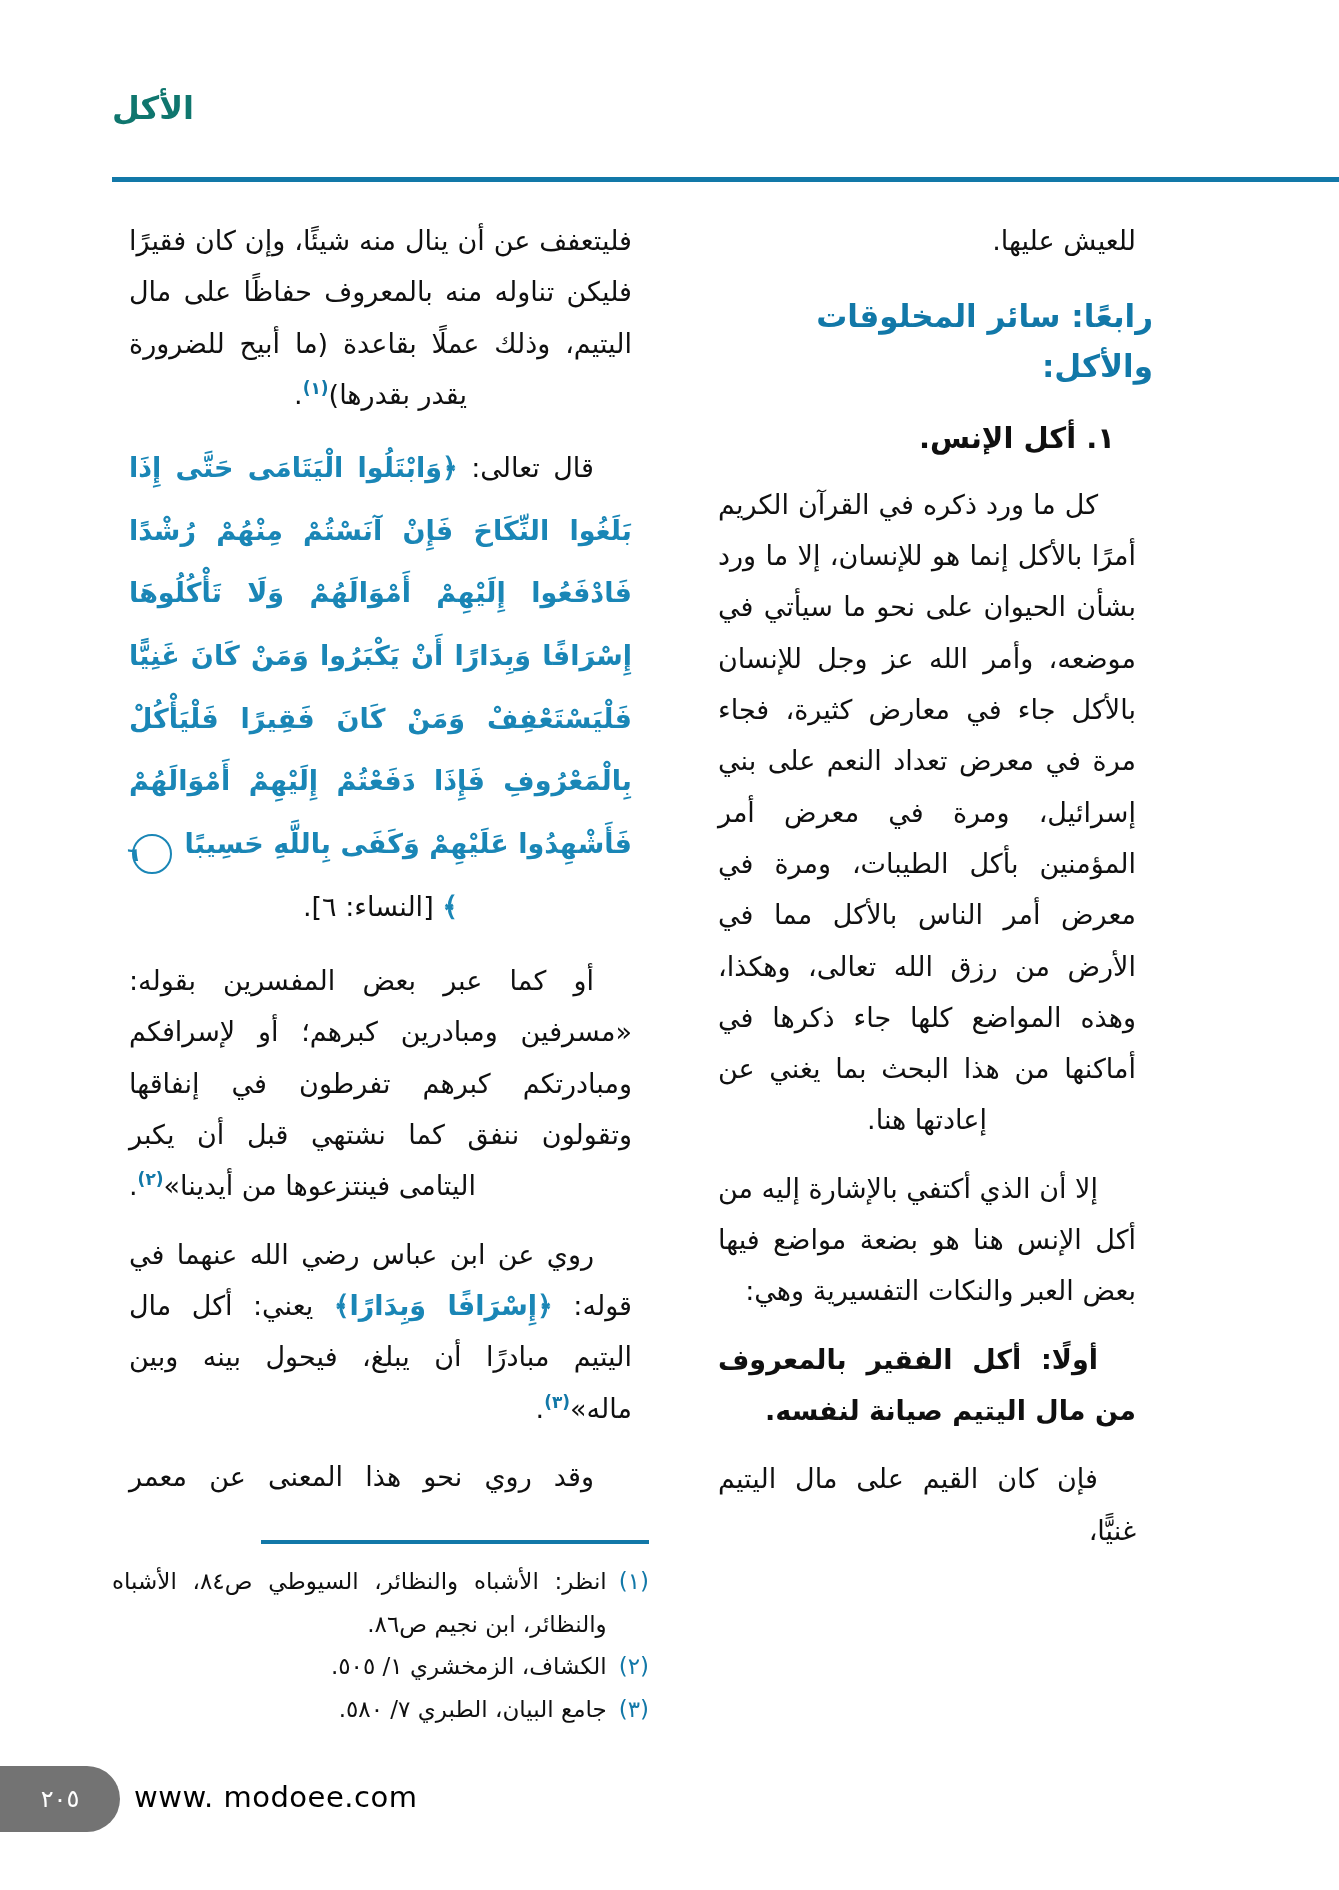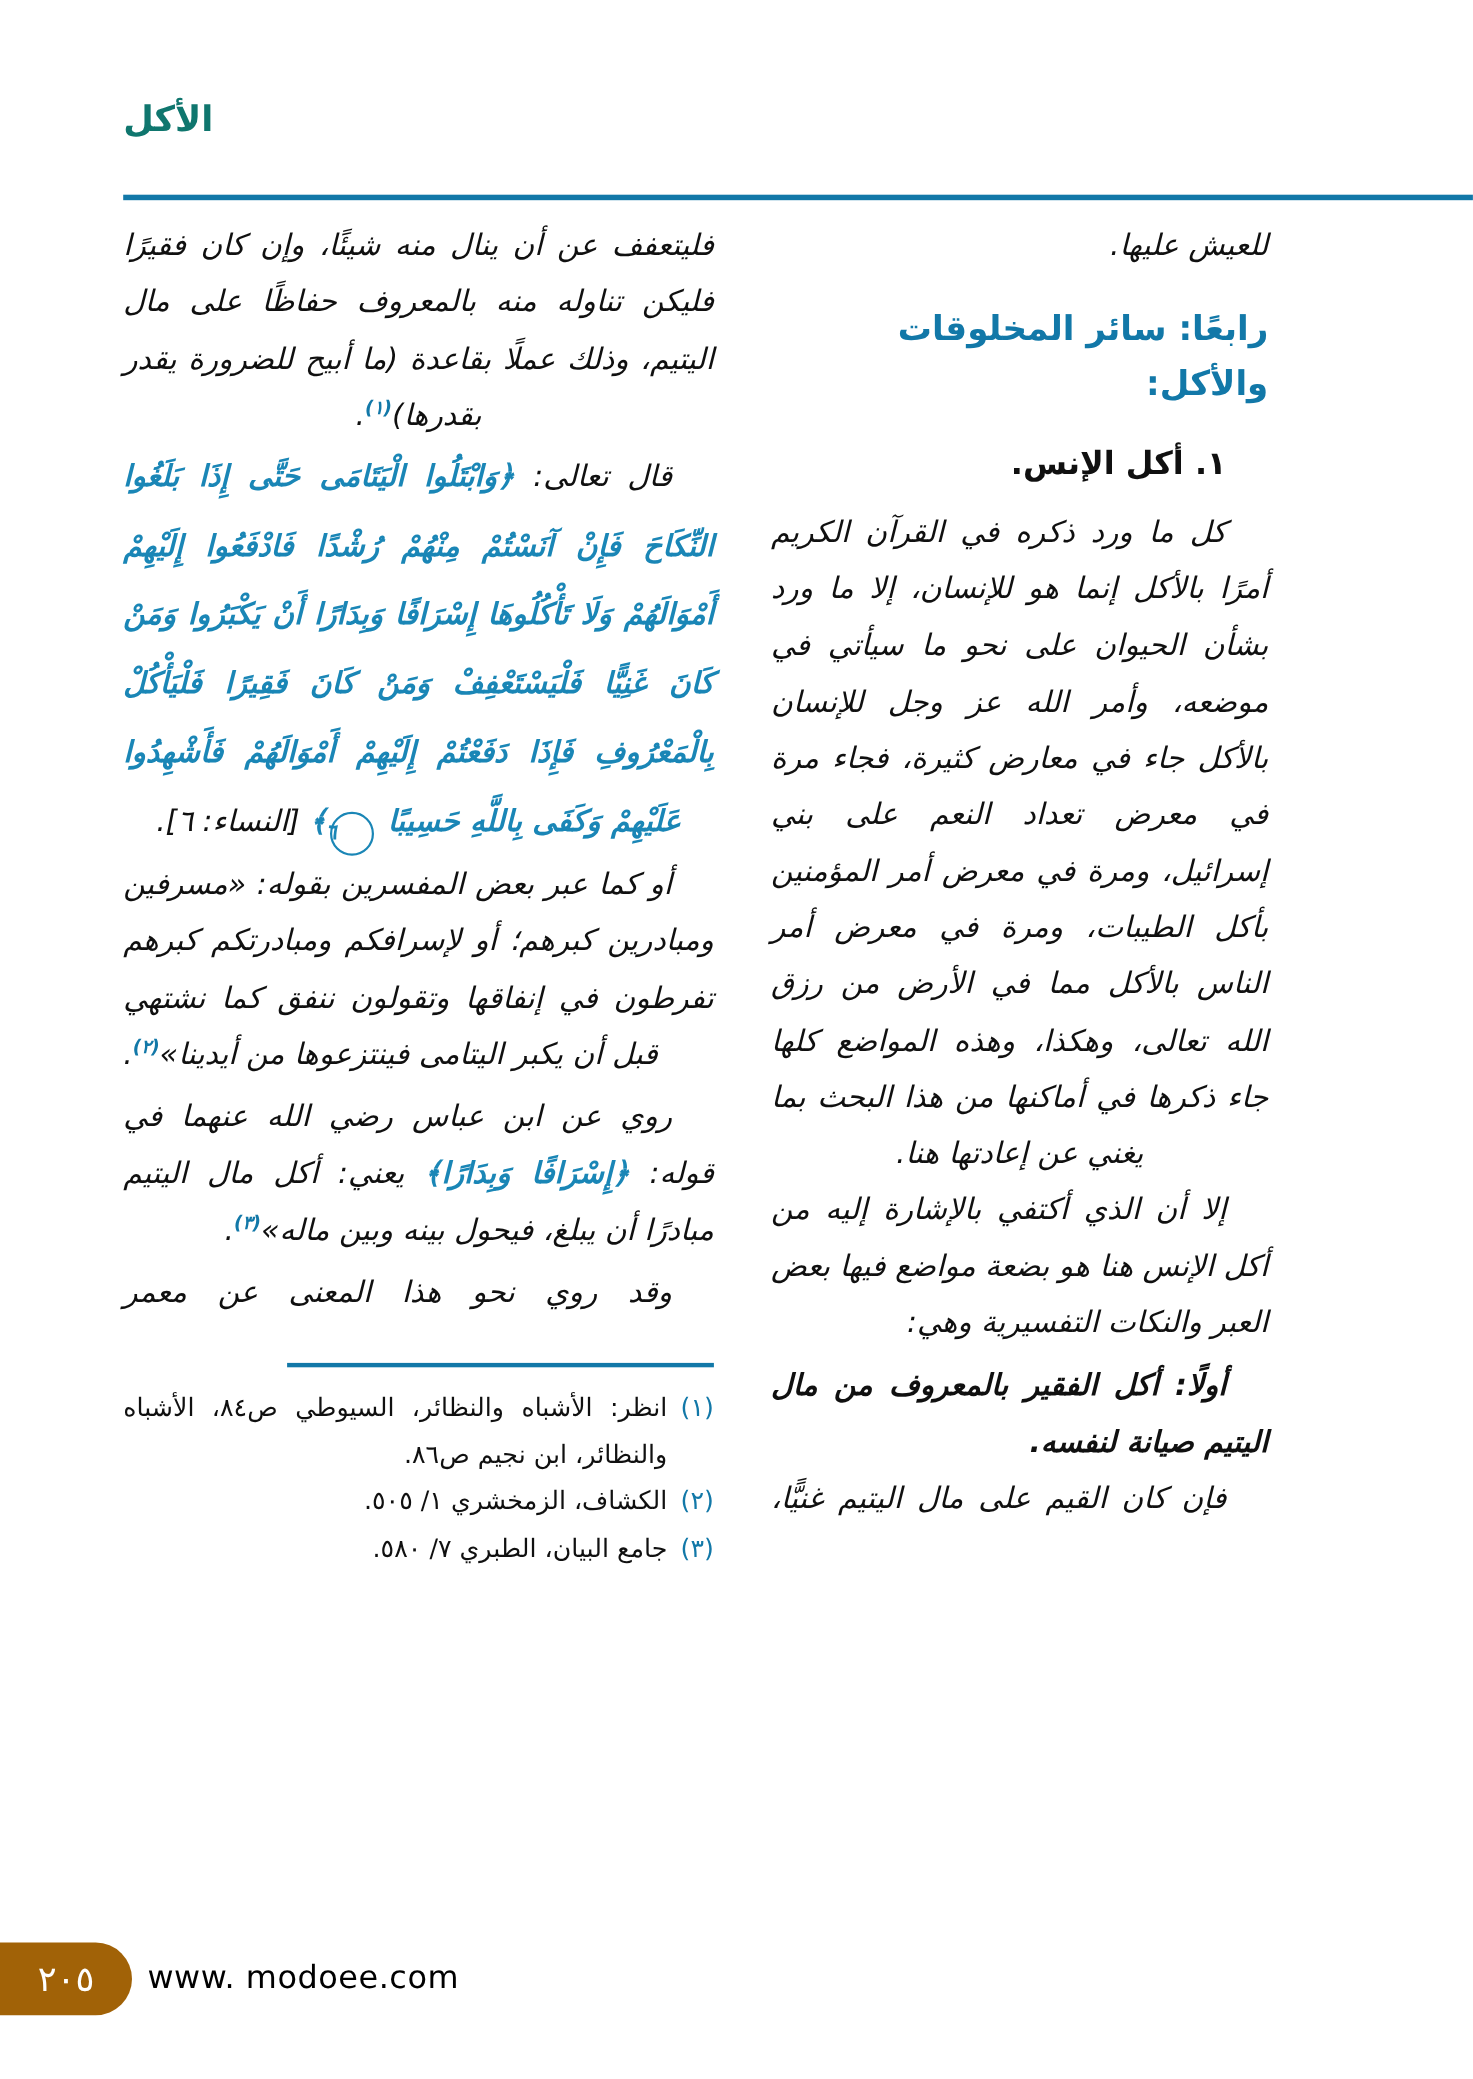--- a/index.html
+++ b/index.html
@@ -17,21 +17,21 @@
     position:absolute;top:177px;left:112px;right:0;height:5px;background:#1278A8;
   }
   
   .columns{
     position:absolute;top:198px;right:186px;left:112px;
     display:flex;gap:52px;align-items:flex-start;
   }
   .col{min-width:0;}
   .col-first{width:452px;flex:0 0 452px;}
   .col-second{flex:1;}
-  p{margin:0;font-size:27px;line-height:1.9;text-align:justify;font-style:italic;}
+  p{margin:17px;font-size:27px;line-height:1.9;text-align:justify;}
   p.sp{margin-top:6px;}
   .indent{text-indent:38px;}
   .bold{font-weight:bold;}
   .tal-left{text-align-last:left;}
   .tal-center{text-align-last:center;}
   .tal-just{text-align-last:justify;}
   .section-heading{
     color:#1278A8;font-weight:bold;font-size:31px;line-height:1.6;
     margin:26px 0 8px 0;text-align:right;
   }
@@ -53,23 +53,23 @@
     width:388px;height:4px;background:#1278A8;border:none;
     margin:38px 0 16px auto; margin-right:0;
   }
   .footnotes{font-size:23px;}
   .fn-row{display:flex;line-height:1.85;text-align:justify;}
   .fn-num{color:#1278A8;flex:0 0 auto;margin-left:12px;white-space:nowrap;}
   .fn-text{flex:1;min-width:0;}
   
   .page-badge{
     position:absolute;left:0;top:1766px;width:120px;height:66px;
-    background:#a16207;border-radius:0 36px 36px 0;
+    background:#737373;border-radius:0 36px 36px 0;
     display:flex;align-items:center;justify-content:center;
-    color:#ffffff;font-size:32px;letter-spacing:6px;
+    color:#ffffff;font-size:24px;letter-spacing:6px;
   }
   .website{
     position:absolute;left:134px;top:1780px;direction:ltr;
     color:#000000;font-size:29px;letter-spacing:0.5px;
   }
 </style>
 </head>
 <body>
 
 <div class="page-title">الأكل</div>

